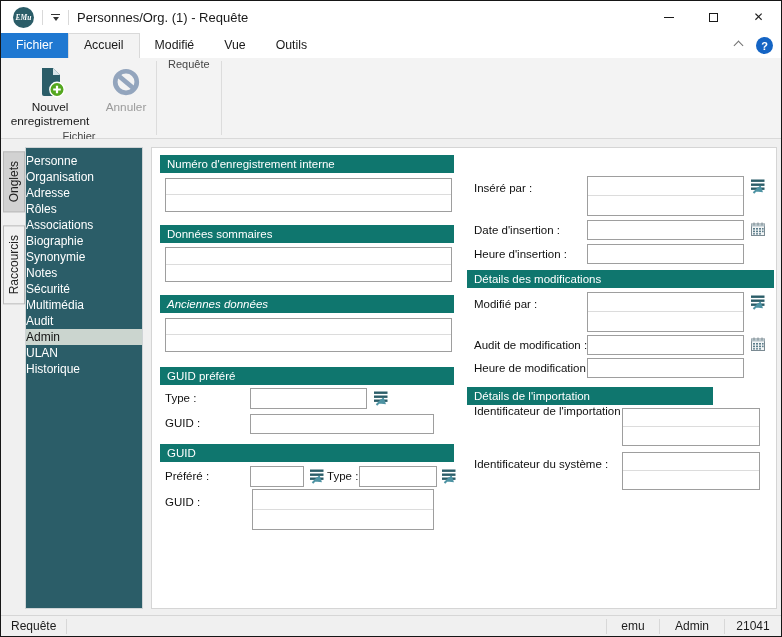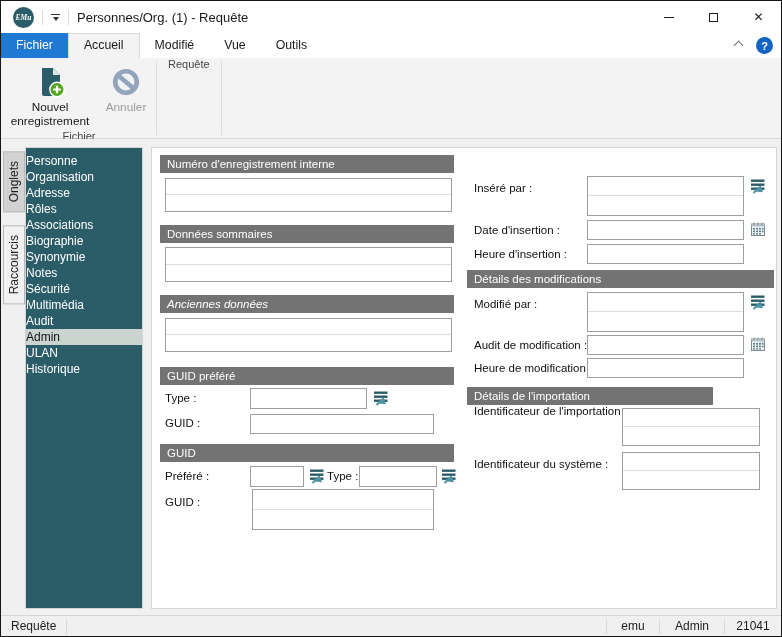--- a/index.html
+++ b/index.html
@@ -56,21 +56,21 @@
   }
   .vtab.inactive { background: #f1f1f1; }
   .sidebar {
     position: absolute; left: 24px; top: 8px; width: 118px; height: 462px;
     background: #2b5d68; border: 1px solid #cfd4d6; padding-top: 5px;
   }
   .sideitem { height: 16px; line-height: 16px; padding-left: 0; font-size: 12px; color: #fff; white-space: nowrap; }
   .sideitem.selected { background: #cbd5cf; color: #141414; }
 
   .form { position: absolute; left: 150px; top: 8px; width: 626px; height: 462px; background: #fff; border: 1px solid #d5d5d5; }
-  .sech { position: absolute; height: 18px; background: #737373; color: #fff; font-size: 11.5px; padding: 3px 7px 0; white-space: nowrap; }
+  .sech { position: absolute; height: 18px; background: #0f766e; color: #fff; font-size: 11.5px; padding: 3px 7px 0; white-space: nowrap; }
   .flbl { position: absolute; font-size: 11.5px; color: #111; white-space: nowrap; }
   .ebox { position: absolute; border: 1px solid #9e9e9e; background: #fff; font: 12px "Liberation Sans", sans-serif; padding: 1px 3px; outline: none; }
   .multibox { position: absolute; border: 1px solid #9e9e9e; background: #fff; }
   .multibox::after { content: ""; position: absolute; left: 0; right: 0; top: 48%; border-top: 1px solid #dcdcdc; }
   .lookup-ic, .cal-ic { position: absolute; width: 16px; height: 16px; }
 
   
   .statusbar {
     position: absolute; left: 0; right: 0; bottom: 0; height: 21px;
     background: #f0f0f0; border-top: 1px solid #d6d6d6;

